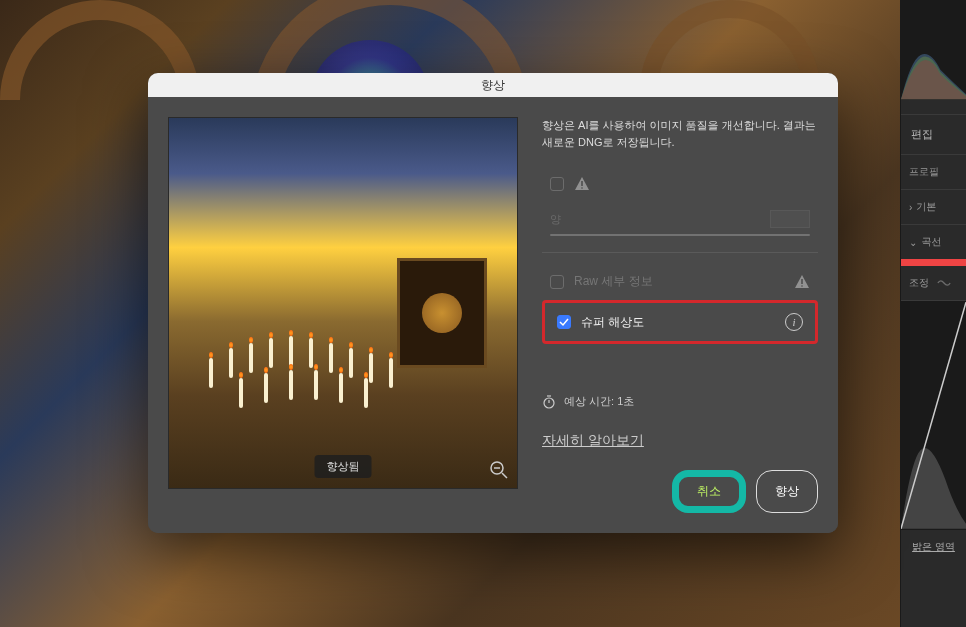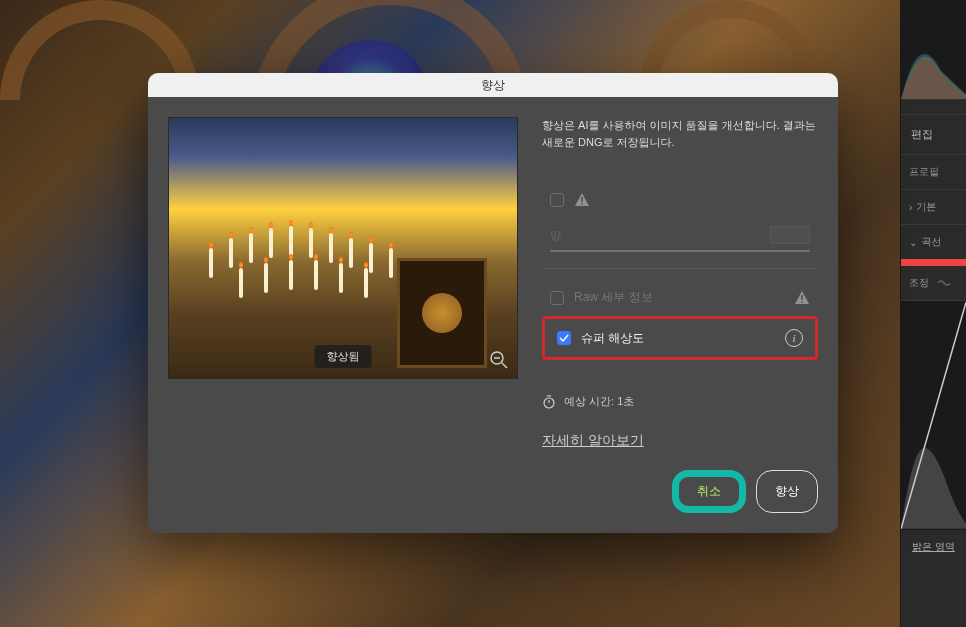--- a/index.html
+++ b/index.html
@@ -108,21 +108,21 @@
     }
     .dialog-body {
       flex: 1;
       display: flex;
       padding: 20px;
       gap: 24px;
       background: #4a4a4a;
     }
     .preview-container {
       width: 350px;
-      height: 262px;
+      height: 372px;
       border: 1px solid #2a2a2a;
       position: relative;
       background: linear-gradient(180deg, #2a3a5a 0%, #4a5a8a 15%, #ffd040 35%, #8a6a30 55%, #5a4020 75%, #3a2a15 100%);
       overflow: hidden;
     }
     .preview-overlay-badge {
       position: absolute;
       bottom: 10px;
       left: 50%;
       transform: translateX(-50%);
@@ -149,21 +149,21 @@
 
     .options-container {
       flex: 1;
       display: flex;
       flex-direction: column;
     }
     .description {
       color: #ddd;
       font-size: 11px;
       line-height: 1.5;
-      margin-bottom: 32px;
+      margin-bottom: 16px;
     }
     .option-row {
       display: flex;
       align-items: center;
       padding: 10px 8px;
       gap: 10px;
       color: #999;
       font-size: 12px;
       position: relative;
     }

